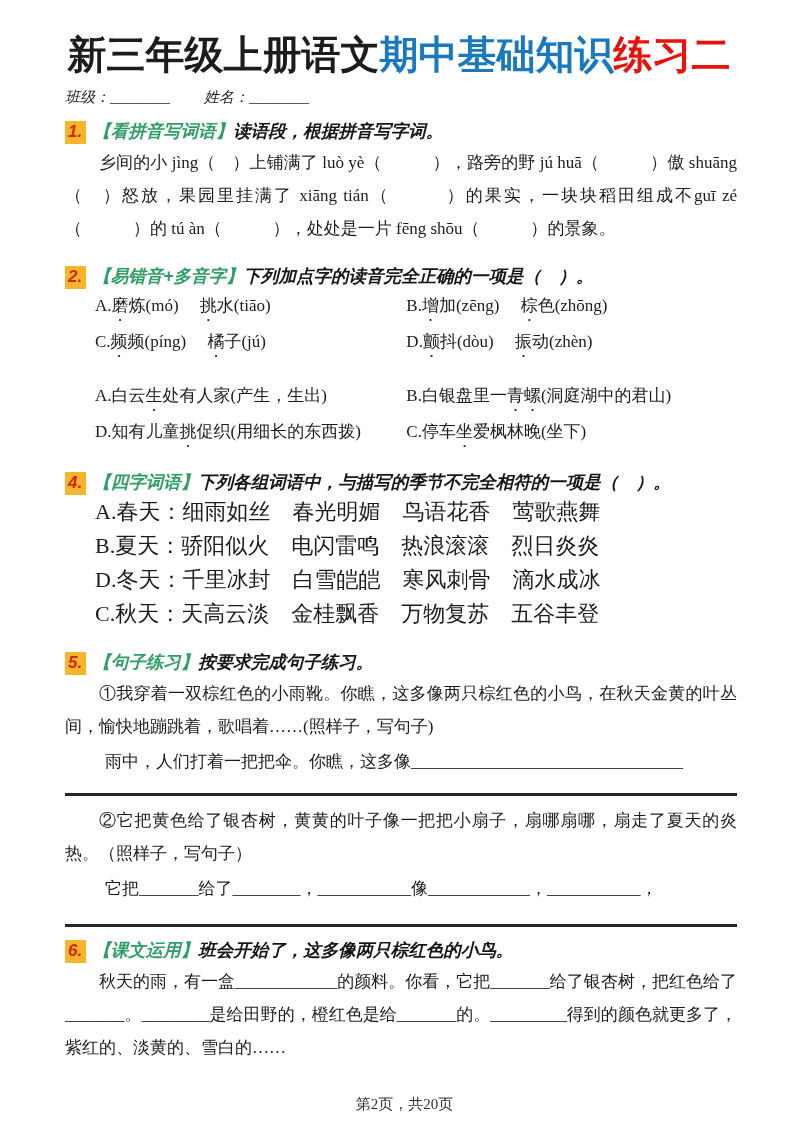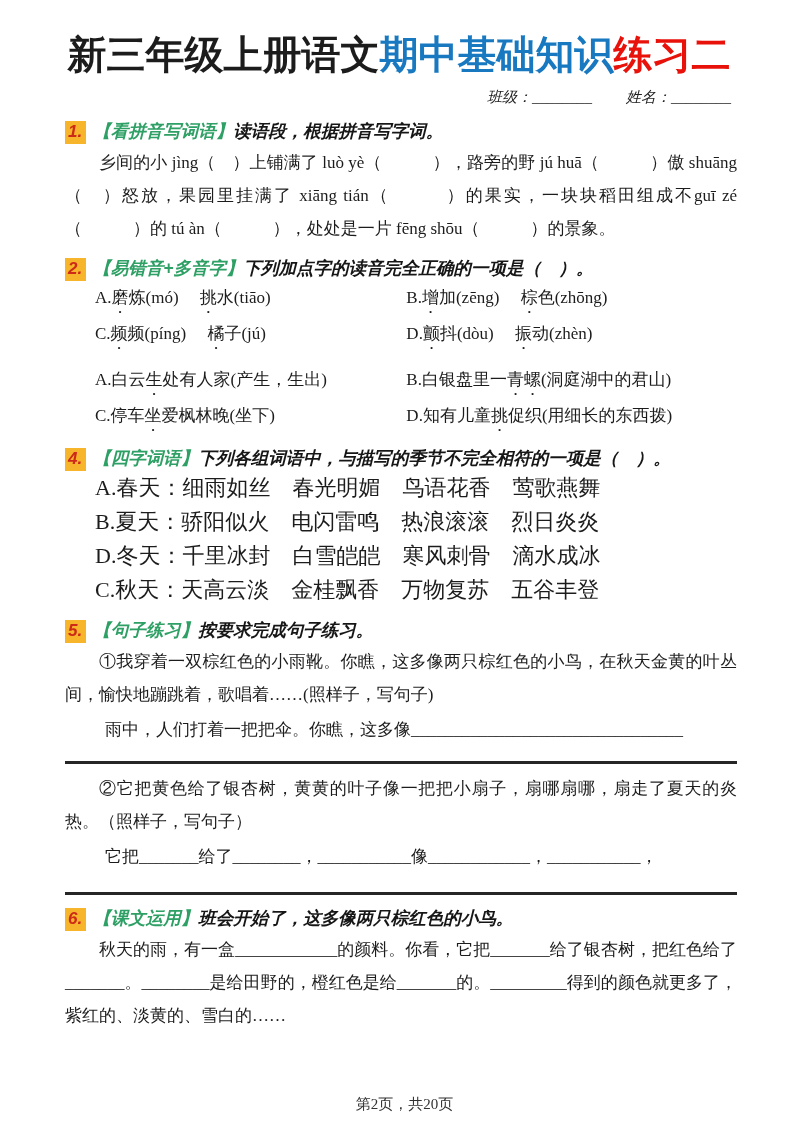--- a/index.html
+++ b/index.html
@@ -9,29 +9,29 @@
     font-family:"Liberation Serif","DejaVu Serif",serif;
   }
   .title{
     text-align:center;white-space:nowrap;margin:0 0 6px -4px;
     font-family:"Liberation Sans","DejaVu Sans",sans-serif;
     font-weight:700;font-size:39px;line-height:50px;letter-spacing:0;
   }
   .title .t-blue{color:#1879c0;}
   .title .t-red{color:#e8120b;}
   .meta{
-    text-align:right;font-style:italic;font-size:15px;line-height:22px;
+    font-style:italic;font-size:15px;line-height:22px;
     margin:2px 6px 4px 0;color:#222;
   }
   .meta .gap{display:inline-block;width:34px;}
   .qhead{
     font-family:"Liberation Sans","DejaVu Sans",sans-serif;
     font-weight:700;font-size:17.5px;line-height:26px;margin:0;color:#161616;font-style:italic;
   }
-  .q1{margin-top:10px;} .q2,.q3,.q4,.q5{margin-top:10px;}
+  .q1{margin-top:10px;} .q2,.q3,.q4,.q5{margin-top:18px;}
   .qnum{
     display:inline-block;background:#f6b52a;color:#cd2a1a;
     padding:0 4px 1px 3px;margin-right:7px;font-size:17px;line-height:22px;
   }
   .qtag{color:#2fa065;}
   .body{font-size:17px;line-height:33px;margin:2px 0 0;text-align:justify;}
   .indent{text-indent:2em;}
   .opts{
     display:grid;grid-template-columns:48.5% 51.5%;
     padding-left:30px;font-size:17px;line-height:34px;
@@ -79,22 +79,22 @@
       <div><span>B.</span><span class="dot">增</span><span>加(zēng)　 </span><span class="dot">棕</span><span>色(zhōng)</span></div>
       <div><span>C.</span><span class="dot">频</span><span>频(píng)　 </span><span class="dot">橘</span><span>子(jú)</span></div>
       <div><span>D.</span><span class="dot">颤</span><span>抖(dòu)　 </span><span class="dot">振</span><span>动(zhèn)</span></div>
     </div>
   </section>
 
   <section class="q3">
     <div class="opts">
       <div><span>A.白云</span><span class="dot">生</span><span>处有人家(产生，生出)</span></div>
       <div><span>B.白银盘里一</span><span class="dot">青螺</span><span>(洞庭湖中的君山)</span></div>
+      <div><span>D.知有儿童</span><span class="dot">挑</span><span>促织(用细长的东西拨)</span></div>
       <div><span>C.停车</span><span class="dot">坐</span><span>爱枫林晚(坐下)</span></div>
-      <div><span>D.知有儿童</span><span class="dot">挑</span><span>促织(用细长的东西拨)</span></div>
     </div>
   </section>
 
   <section class="q4">
     <div class="qhead">
       <span class="qnum">4.</span><span class="qtag">【四字词语】</span><span>下列各组词语中，与描写的季节不完全相符的一项是（　）。</span>
     </div>
     <div class="opts1col">
       <div>A.春天：细雨如丝　春光明媚　鸟语花香　莺歌燕舞</div>
       <div>B.夏天：骄阳似火　电闪雷鸣　热浪滚滚　烈日炎炎</div>

